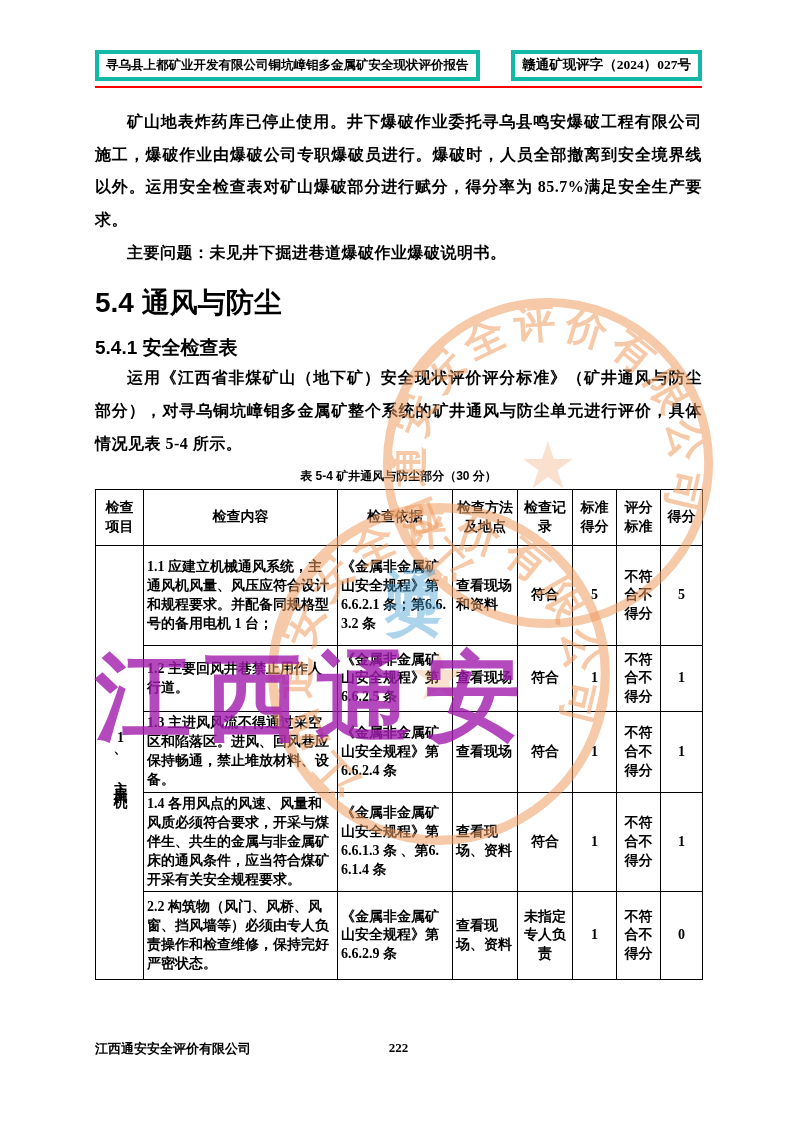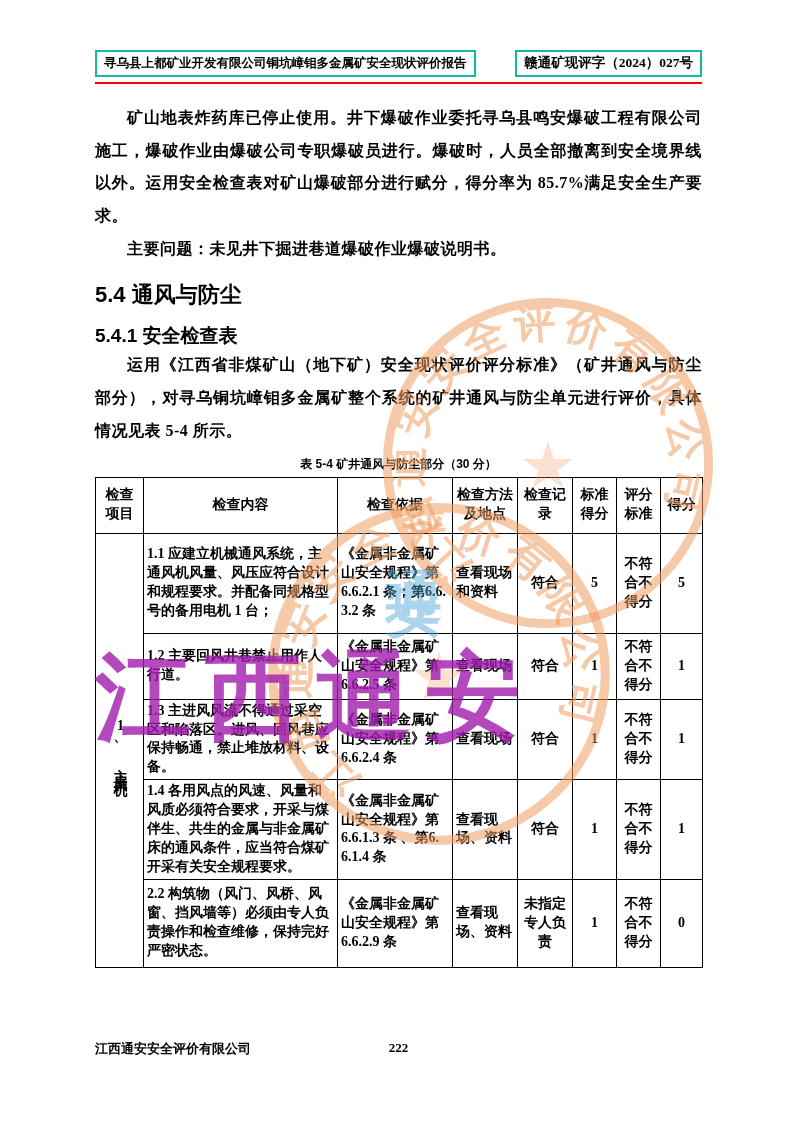--- a/index.html
+++ b/index.html
@@ -5,35 +5,35 @@
   * { margin:0; padding:0; box-sizing:border-box; }
   html,body { background:#888; }
   .page {
     position:relative; width:793px; height:1122px; margin:0 auto;
     background:#ffffff; overflow:hidden; color:#000;
     font-family:"Liberation Serif","DejaVu Serif",serif;
   }
   
   .hdr { display:flex; align-items:stretch; margin:50px 91px 0 95px; }
   .hbox {
-    border:2px solid #14b8a6; padding:3px 7px; display:flex; align-items:center;
+    border:4px solid #14b8a6; padding:3px 7px; display:flex; align-items:center;
     font-weight:700; line-height:1.25;
   }
   .hbox.left  { font-size:12.5px; }
   .hbox.right { font-size:13.5px; margin-left:auto; }
   .red-line { height:2px; background:#ff0000; margin:5px 91px 0 95px; }
   
   .content { position:relative; z-index:2; margin:18px 91px 0 95px; }
   .body-p {
     font-size:16px; font-weight:600; line-height:2.05; letter-spacing:0.5px;
     text-align:justify; text-indent:2em;
   }
   h2.sec {
     font-family:"Liberation Sans","DejaVu Sans",sans-serif;
-    font-size:22px; font-weight:700; margin-top:13px; line-height:1.45;
+    font-size:28px; font-weight:700; margin-top:13px; line-height:1.45;
   }
   h3.sec {
     font-family:"Liberation Sans","DejaVu Sans",sans-serif;
     font-size:19px; font-weight:700; margin-top:11px; line-height:1.45;
   }
   .tbl-title {
     font-family:"Liberation Sans","DejaVu Sans",sans-serif;
     text-align:center; font-size:12px; font-weight:700; margin:8px 0 4px 0;
   }
   

